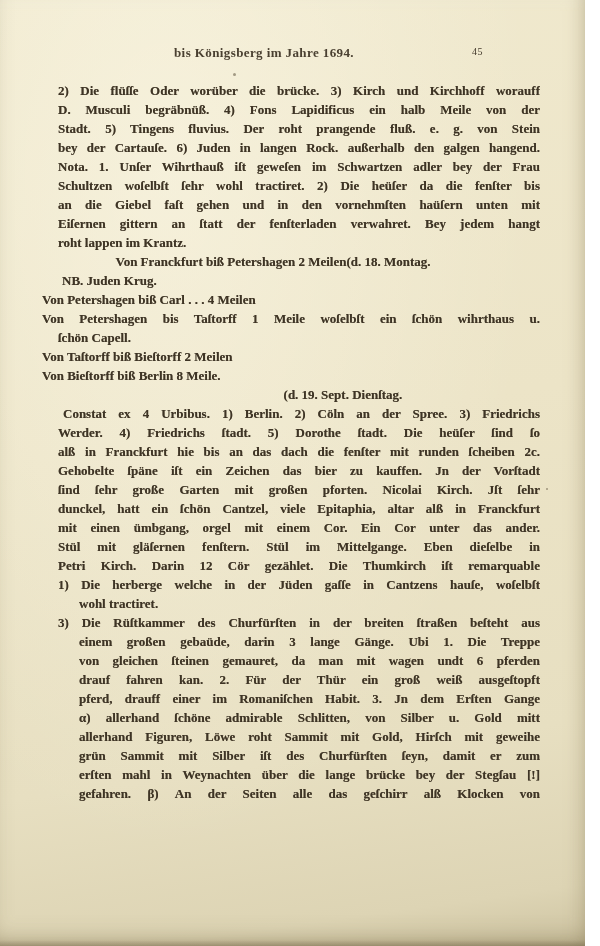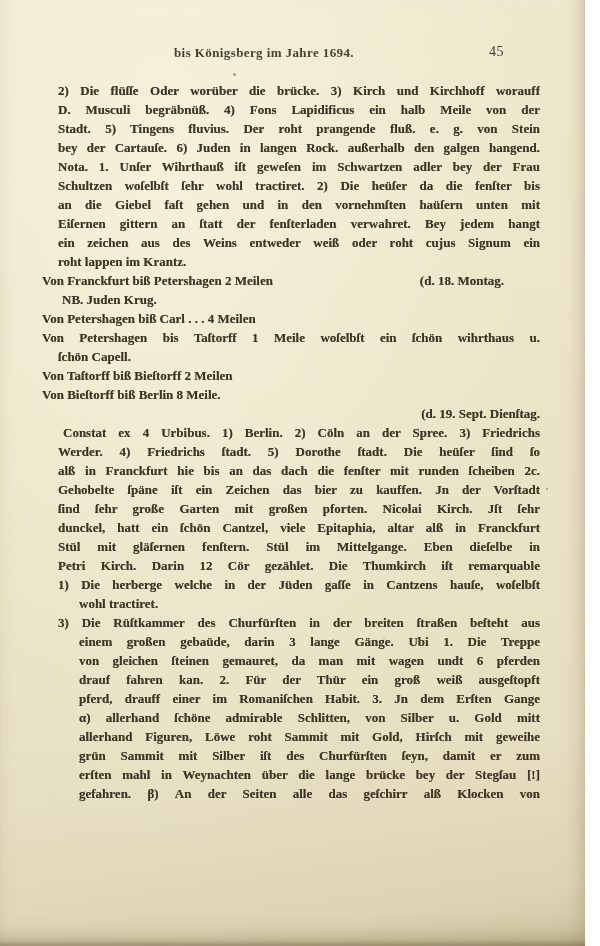--- a/index.html
+++ b/index.html
@@ -22,36 +22,36 @@
     background:linear-gradient(rgba(120,108,78,0),rgba(112,100,70,.38));
     pointer-events:none;
   }
   .running-head{
     position:absolute;top:44px;left:58px;width:412px;height:17px;
     text-align:center;font-weight:bold;font-size:13px;line-height:17px;
     letter-spacing:.4px;color:#4a4031;
   }
   .page-num{
     position:absolute;top:43px;left:472px;width:32px;height:18px;
-    text-align:right;font-weight:normal;font-size:14px;line-height:18px;
+    text-align:left;font-weight:normal;font-size:10px;line-height:18px;
     color:#453b2d;letter-spacing:.5px;
   }
   .text-block{
     position:absolute;top:81px;left:58px;width:482px;
     font-size:13px;font-weight:bold;line-height:19px;
     text-shadow:0 0 .4px rgba(62,52,37,.55);
   }
   .ln{height:19px;overflow:hidden;}
   .j{text-align:justify;text-align-last:justify;text-justify:inter-word;}
   .l{text-align:left;}
   .out{margin-left:-16px;}        
   .ind{padding-left:21px;}        
   .nb{padding-left:4px;}          
   .fi{padding-left:5px;}          
-  .flex{display:flex;justify-content:space-between;}
+  .flex{display:flex;justify-content:center;}
   .date-inset{padding-right:36px;}
   .berlin{padding-left:50px;margin-top:20px;}
   .speck{position:absolute;width:3px;height:3px;border-radius:50%;
     background:rgba(95,84,62,.55);}
   .s1{left:233px;top:73px;}
   .s2{left:546px;top:488px;width:2px;height:2px;}
 </style>
 </head>
 <body>
 
@@ -65,21 +65,20 @@
 
   <div class="text-block">
     <div class="ln j">2) Die flüſſe Oder worüber die brücke.  3) Kirch und Kirchhoff worauff</div>
     <div class="ln j">D. Musculi begräbnüß.  4) Fons Lapidificus ein halb Meile von der</div>
     <div class="ln j">Stadt.  5) Tingens fluvius.  Der roht prangende fluß.  e. g. von Stein</div>
     <div class="ln j">bey der Cartauſe.  6) Juden in langen Rock. außerhalb den galgen hangend.</div>
     <div class="ln j">Nota.  1. Unſer Wihrthauß iſt geweſen im Schwartzen adler bey der Frau</div>
     <div class="ln j">Schultzen woſelbſt ſehr wohl tractiret.  2) Die heüſer da die fenſter bis</div>
     <div class="ln j">an die Giebel faſt gehen und in den vornehmſten haüſern unten mit</div>
     <div class="ln j">Eiſernen gittern an ſtatt der fenſterladen verwahret.  Bey jedem hangt</div>
-    <div class="ln j">ein zeichen aus des Weins entweder weiß oder roht cujus Signum ein</div>
     <div class="ln l">roht lappen im Krantz.</div>
     <div class="ln flex out">
       <span>Von Franckfurt biß Petershagen 2 Meilen</span>
       <span class="date-inset">(d. 18. Montag.</span>
     </div>
     <div class="ln l nb">NB. Juden Krug.</div>
     <div class="ln l out">Von Petershagen biß Carl . . .  4 Meilen</div>
     <div class="ln j out">Von Petershagen bis Taſtorff 1 Meile woſelbſt ein ſchön wihrthaus u.</div>
     <div class="ln l">ſchön Capell.</div>
     <div class="ln l out">Von Taſtorff biß Bieſtorff 2 Meilen</div>
@@ -87,20 +86,21 @@
     <div class="ln flex">
       <span class="berlin">Berlin.</span>
       <span>(d. 19. Sept. Dienſtag.</span>
     </div>
     <div class="ln j fi">Constat ex 4 Urbibus.  1) Berlin.  2) Cöln an der Spree.  3) Friedrichs</div>
     <div class="ln j">Werder.  4) Friedrichs ſtadt.  5) Dorothe ſtadt.  Die heüſer ſind ſo</div>
     <div class="ln j">alß in Franckfurt hie bis an das dach die fenſter mit runden ſcheiben 2c.</div>
     <div class="ln j">Gehobelte ſpäne iſt ein Zeichen das bier zu kauffen.  Jn der Vorſtadt</div>
     <div class="ln j">ſind ſehr große Garten mit großen pforten.  Nicolai Kirch.  Jſt ſehr</div>
     <div class="ln j">dunckel, hatt ein ſchön Cantzel, viele Epitaphia, altar alß in Franckfurt</div>
+    <div class="ln j">mit einen ümbgang, orgel mit einem Cor.  Ein Cor unter das ander.</div>
     <div class="ln j">Stül mit gläſernen fenſtern.  Stül im Mittelgange.  Eben dieſelbe in</div>
     <div class="ln j">Petri Kirch.  Darin 12 Cör gezählet.  Die Thumkirch iſt remarquable</div>
     <div class="ln j">1) Die herberge welche in der Jüden gaſſe in Cantzens hauſe, woſelbſt</div>
     <div class="ln l ind">wohl tractiret.</div>
     <div class="ln j">3) Die Rüſtkammer des Churfürſten in der breiten ſtraßen beſteht aus</div>
     <div class="ln j ind">einem großen gebaüde, darin 3 lange Gänge.  Ubi 1. Die Treppe</div>
     <div class="ln j ind">von gleichen ſteinen gemauret, da man mit wagen undt 6 pferden</div>
     <div class="ln j ind">drauf fahren kan.  2. Für der Thür ein groß weiß ausgeſtopft</div>
     <div class="ln j ind">pferd, drauff einer im Romaniſchen Habit.  3. Jn dem Erſten Gange</div>
     <div class="ln j ind">α) allerhand ſchöne admirable Schlitten, von Silber u. Gold mitt</div>

